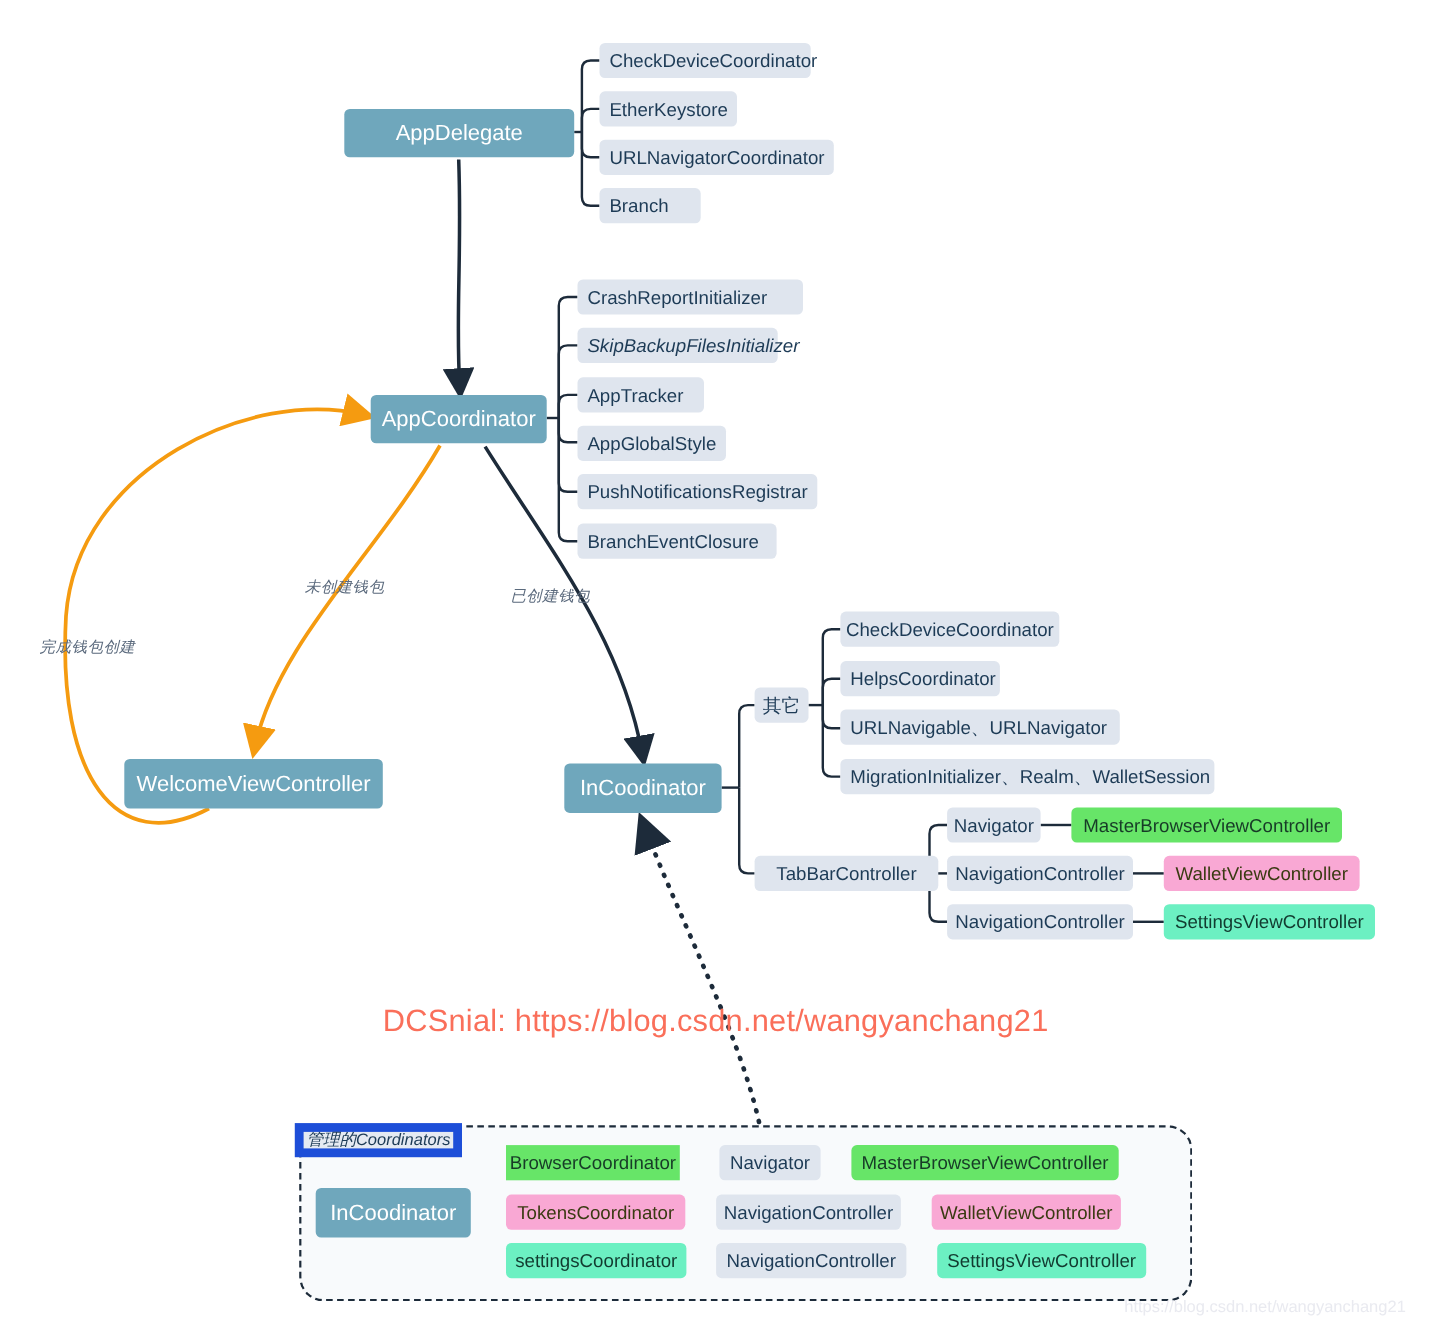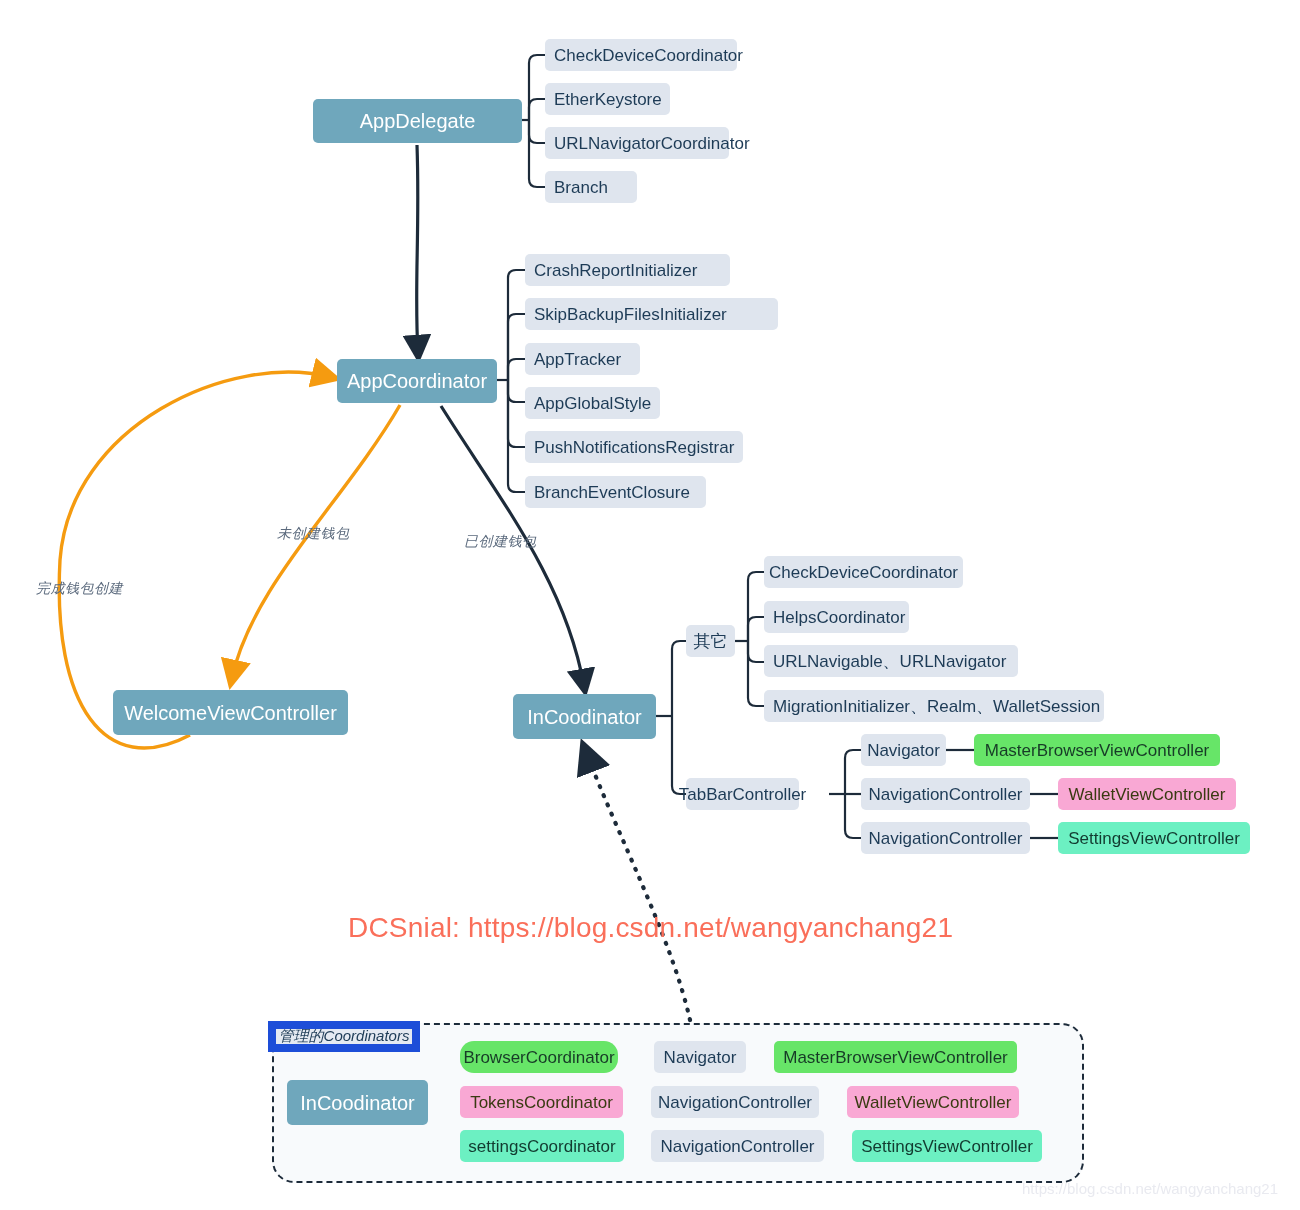--- a/index.html
+++ b/index.html
@@ -184,35 +184,35 @@
   <div class="node n-main" style="left:313px; top:99px; width:209px; height:44px;">
     <span>AppDelegate</span>
   </div>
 
   <div class="node n-leaf" style="left:545px; top:39px; width:192px; height:32px;">
     <span>CheckDeviceCoordinator</span>
   </div>
   <div class="node n-leaf" style="left:545px; top:83px; width:125px; height:32px;">
     <span>EtherKeystore</span>
   </div>
-  <div class="node n-leaf" style="left:545px; top:127px; width:184px; height:32px;">
+  <div class="node n-leaf" style="left:545px; top:127px; width:213px; height:32px;">
     <span>URLNavigatorCoordinator</span>
   </div>
   <div class="node n-leaf" style="left:545px; top:171px; width:92px; height:32px;">
     <span>Branch</span>
   </div>
 
   <div class="node n-main" style="left:337px; top:359px; width:160px; height:44px;">
     <span>AppCoordinator</span>
   </div>
 
   <div class="node n-leaf" style="left:525px; top:254px; width:205px; height:32px;">
     <span>CrashReportInitializer</span>
   </div>
-  <div class="node n-leaf" style="left:525px; top:298px; width:253px; height:32px;">
+  <div class="node n-leaf" style="left:525px; top:298px; width:182px; height:32px;font-style:italic;">
     <span>SkipBackupFilesInitializer</span>
   </div>
   <div class="node n-leaf" style="left:525px; top:343px; width:115px; height:32px;">
     <span>AppTracker</span>
   </div>
   <div class="node n-leaf" style="left:525px; top:387px; width:135px; height:32px;">
     <span>AppGlobalStyle</span>
   </div>
   <div class="node n-leaf" style="left:525px; top:431px; width:218px; height:32px;">
     <span>PushNotificationsRegistrar</span>
@@ -243,21 +243,21 @@
   <div class="node n-leaf" style="left:764px; top:601px; width:145px; height:32px;">
     <span>HelpsCoordinator</span>
   </div>
   <div class="node n-leaf" style="left:764px; top:645px; width:254px; height:32px;">
     <span>URLNavigable、URLNavigator</span>
   </div>
   <div class="node n-leaf" style="left:764px; top:690px; width:340px; height:32px;">
     <span>MigrationInitializer、Realm、WalletSession</span>
   </div>
 
-  <div class="node n-leaf" style="left:686px; top:778px; width:113px; height:32px; justify-content:center;">
+  <div class="node n-leaf" style="left:686px; top:778px; width:167px; height:32px; justify-content:center;">
     <span>TabBarController</span>
   </div>
 
   <div class="node n-leaf" style="left:861px; top:734px; width:85px; height:32px; justify-content:center;">
     <span>Navigator</span>
   </div>
   <div class="node n-green" style="left:974px; top:734px; width:246px; height:32px; border-radius:5px; font-size:17px; padding:0 9px;">
     <span>MasterBrowserViewController</span>
   </div>
 
@@ -278,21 +278,21 @@
   <div class="watermark-main" style="left:348px; top:912px;">DCSnial: https://blog.csdn.net/wangyanchang21</div>
 
   <div class="group-panel" style="left:272px; top:1023px; width:812px; height:160px;"></div>
 
   <div class="group-title" style="left:268px; top:1021px; width:152px; height:31px;">管理的Coordinators</div>
 
   <div class="node n-main" style="left:287px; top:1080px; width:141px; height:45px;">
     <span>InCoodinator</span>
   </div>
 
-  <div class="node n-green" style="left:460px; top:1041px; width:158px; height:32px; border-radius:14px; font-size:17px; padding:0 9px;">
+  <div class="node n-green" style="left:460px; top:1041px; width:158px; height:32px; border-radius:0; font-size:17px; padding:0 9px;">
     <span>BrowserCoordinator</span>
   </div>
   <div class="node n-leaf" style="left:654px; top:1041px; width:92px; height:32px; justify-content:center;">
     <span>Navigator</span>
   </div>
   <div class="node n-green" style="left:774px; top:1041px; width:243px; height:32px; border-radius:5px; font-size:17px; padding:0 9px;">
     <span>MasterBrowserViewController</span>
   </div>
 
   <div class="node n-yellow" style="left:460px; top:1086px; width:163px; height:32px; border-radius:5px; font-size:17px; padding:0 9px;">

